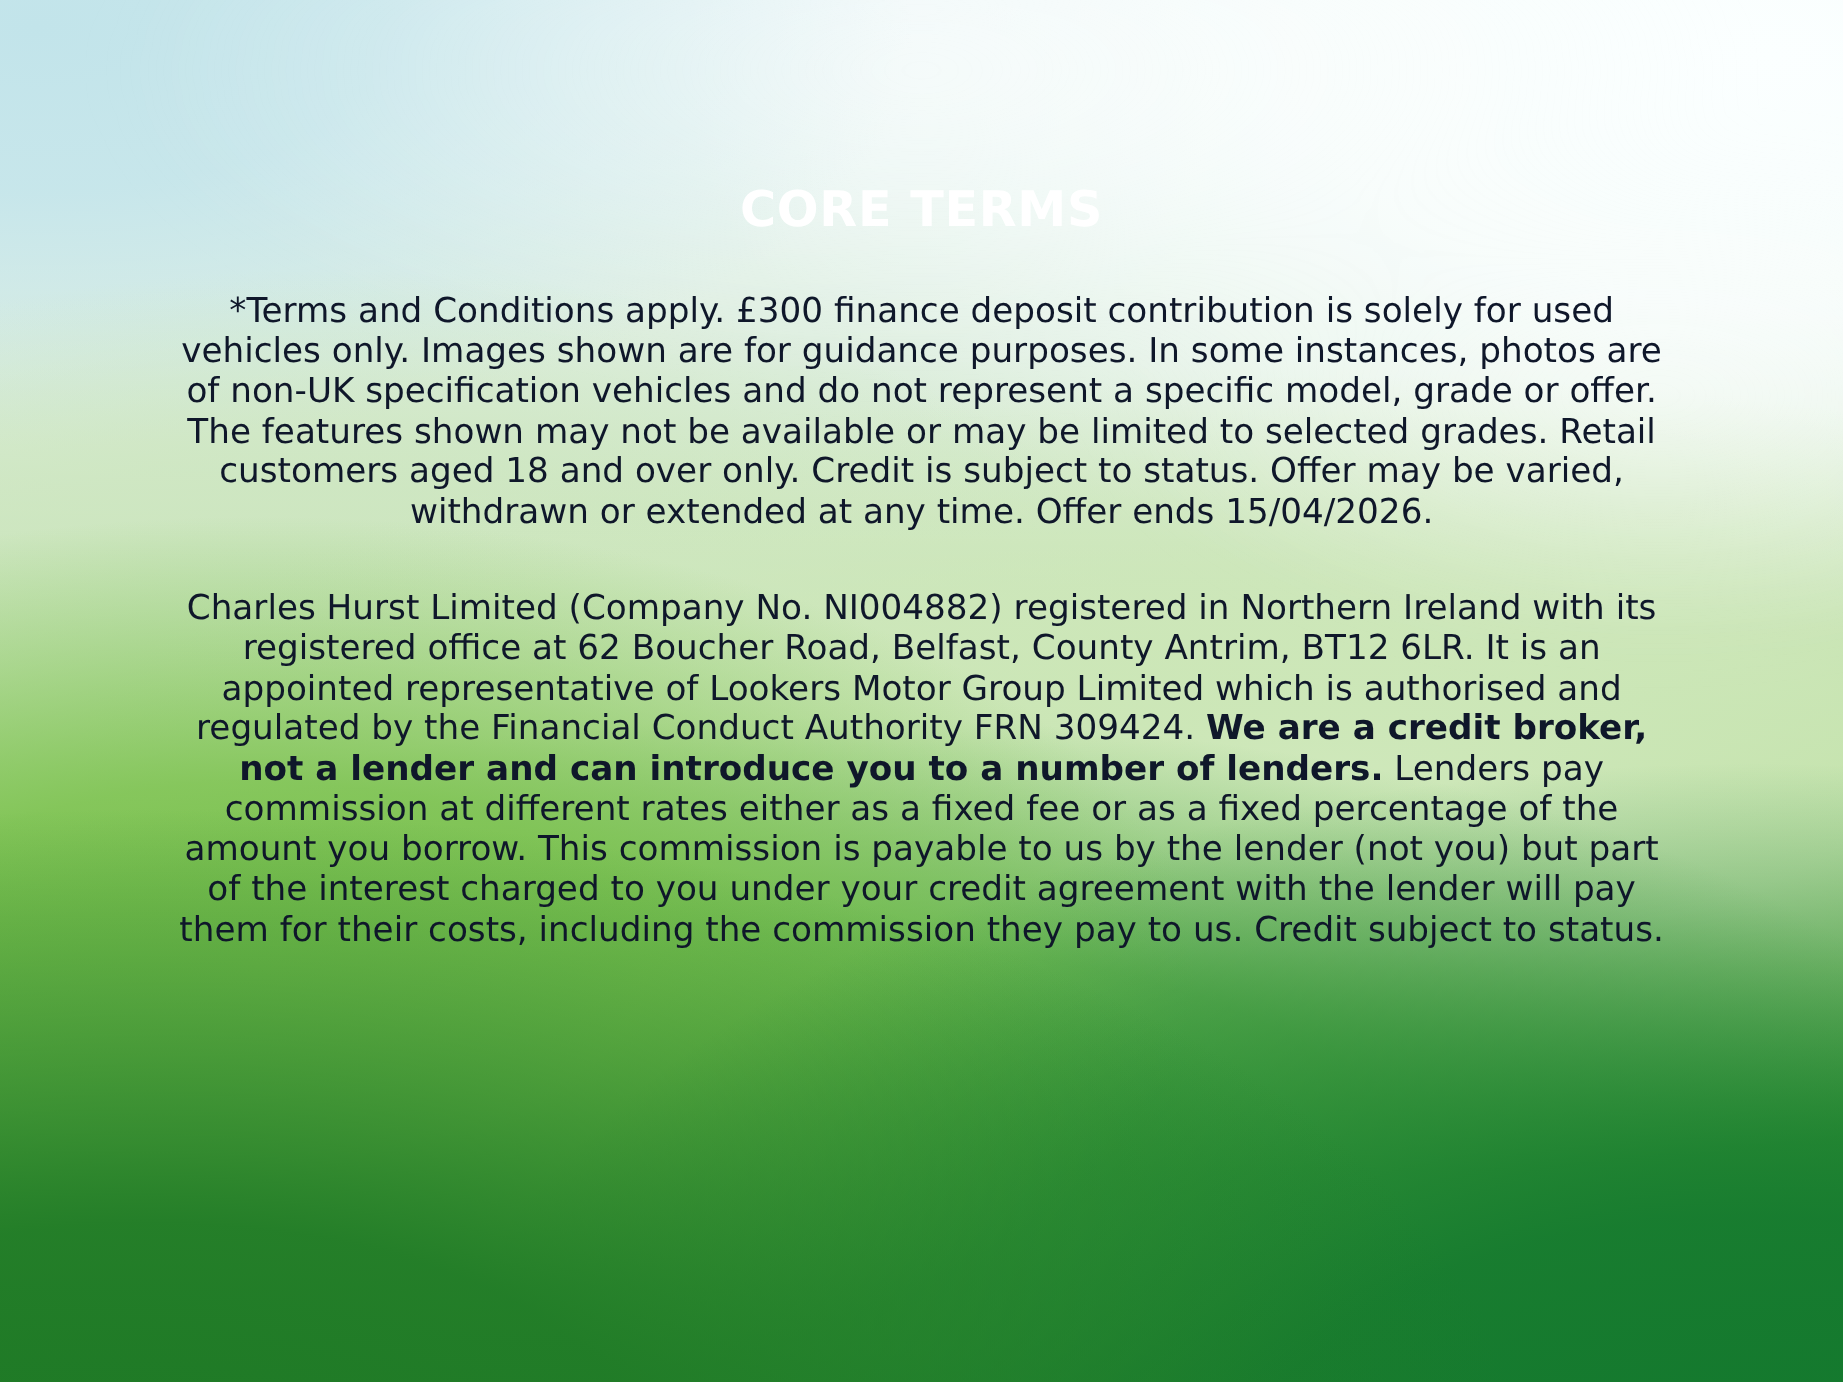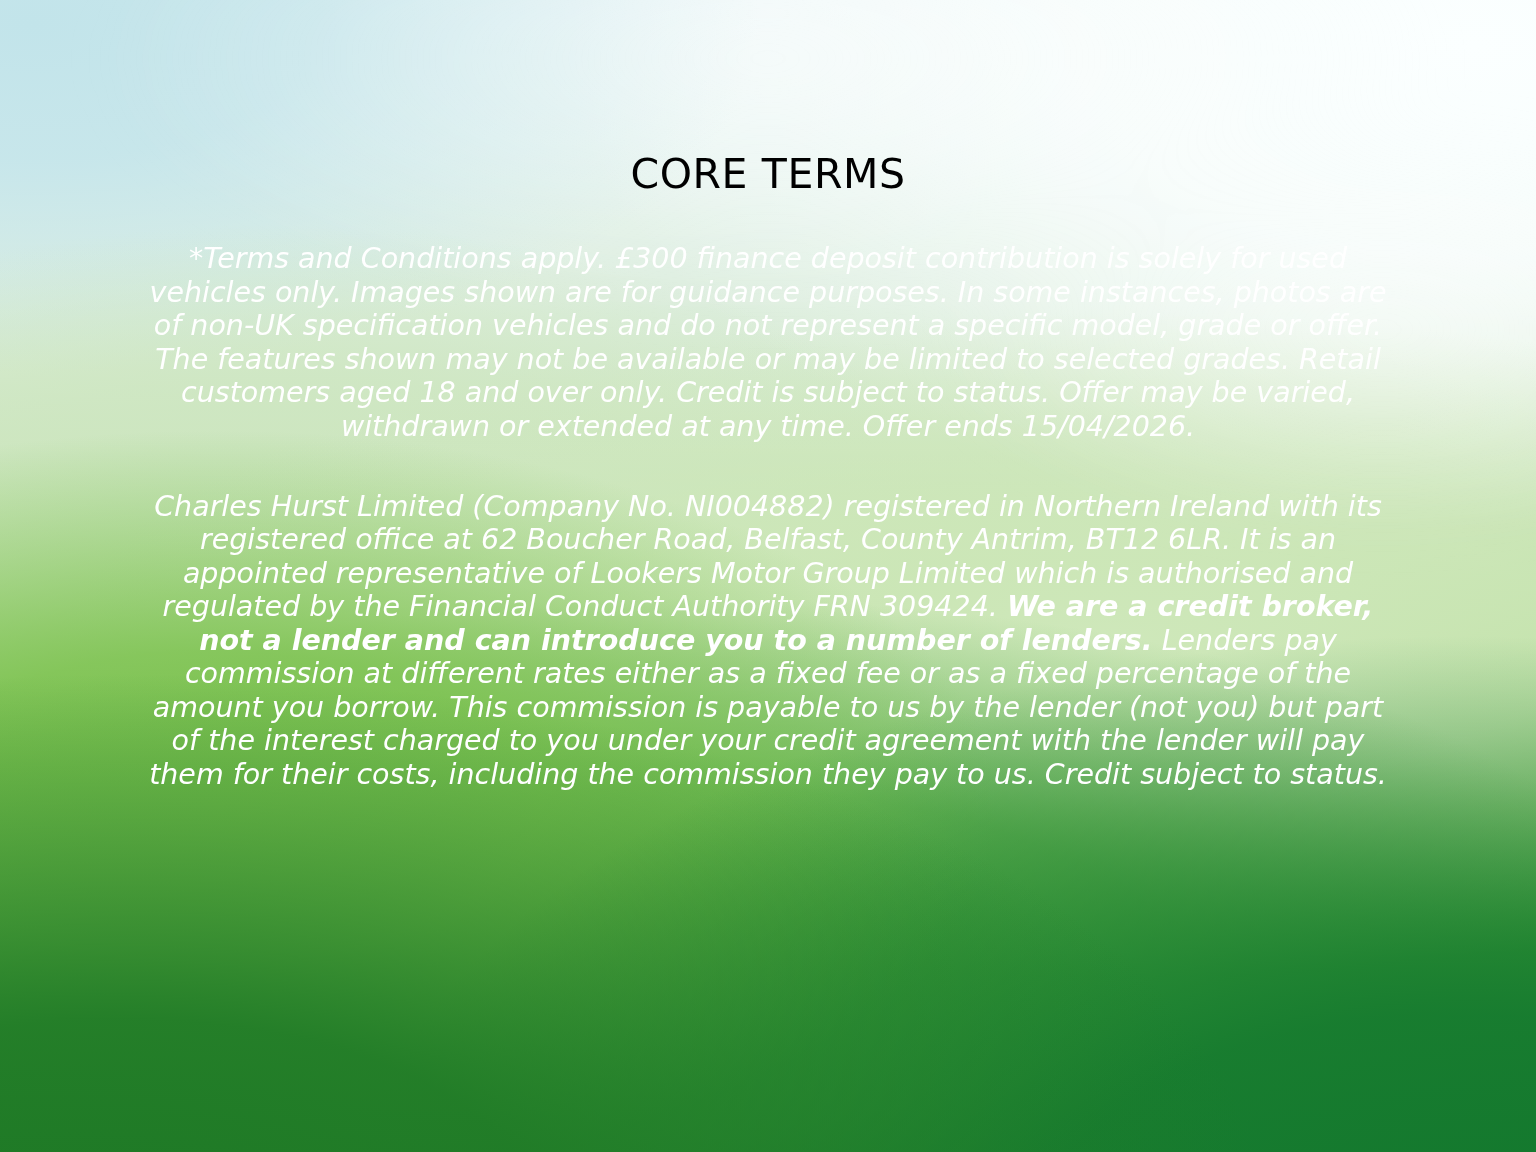--- a/index.html
+++ b/index.html
@@ -69,32 +69,31 @@
   #content {
     position: relative;
     z-index: 2;
     width: 1536px;
     height: 1152px;
     padding-top: 152px;
   }
 
   #page-title {
     text-align: center;
-    color: #000000;
+    color: #ffffff;
     font-size: 41px;
-    font-weight: 400;
+    font-weight: 700;
     letter-spacing: 0.6px;
     line-height: 1.1;
   }
 
   .terms-body {
     width: 1254px;
     margin: 0 auto;
-    color: #ffffff;
-    font-style: italic;
+    color: #0f172a;
   }
 
   .terms-paragraph {
     text-align: center;
     font-size: 28.5px;
     line-height: 1.175;
     font-weight: 400;
   }
 
   #paragraph-disclaimer { margin-top: 45px; }

